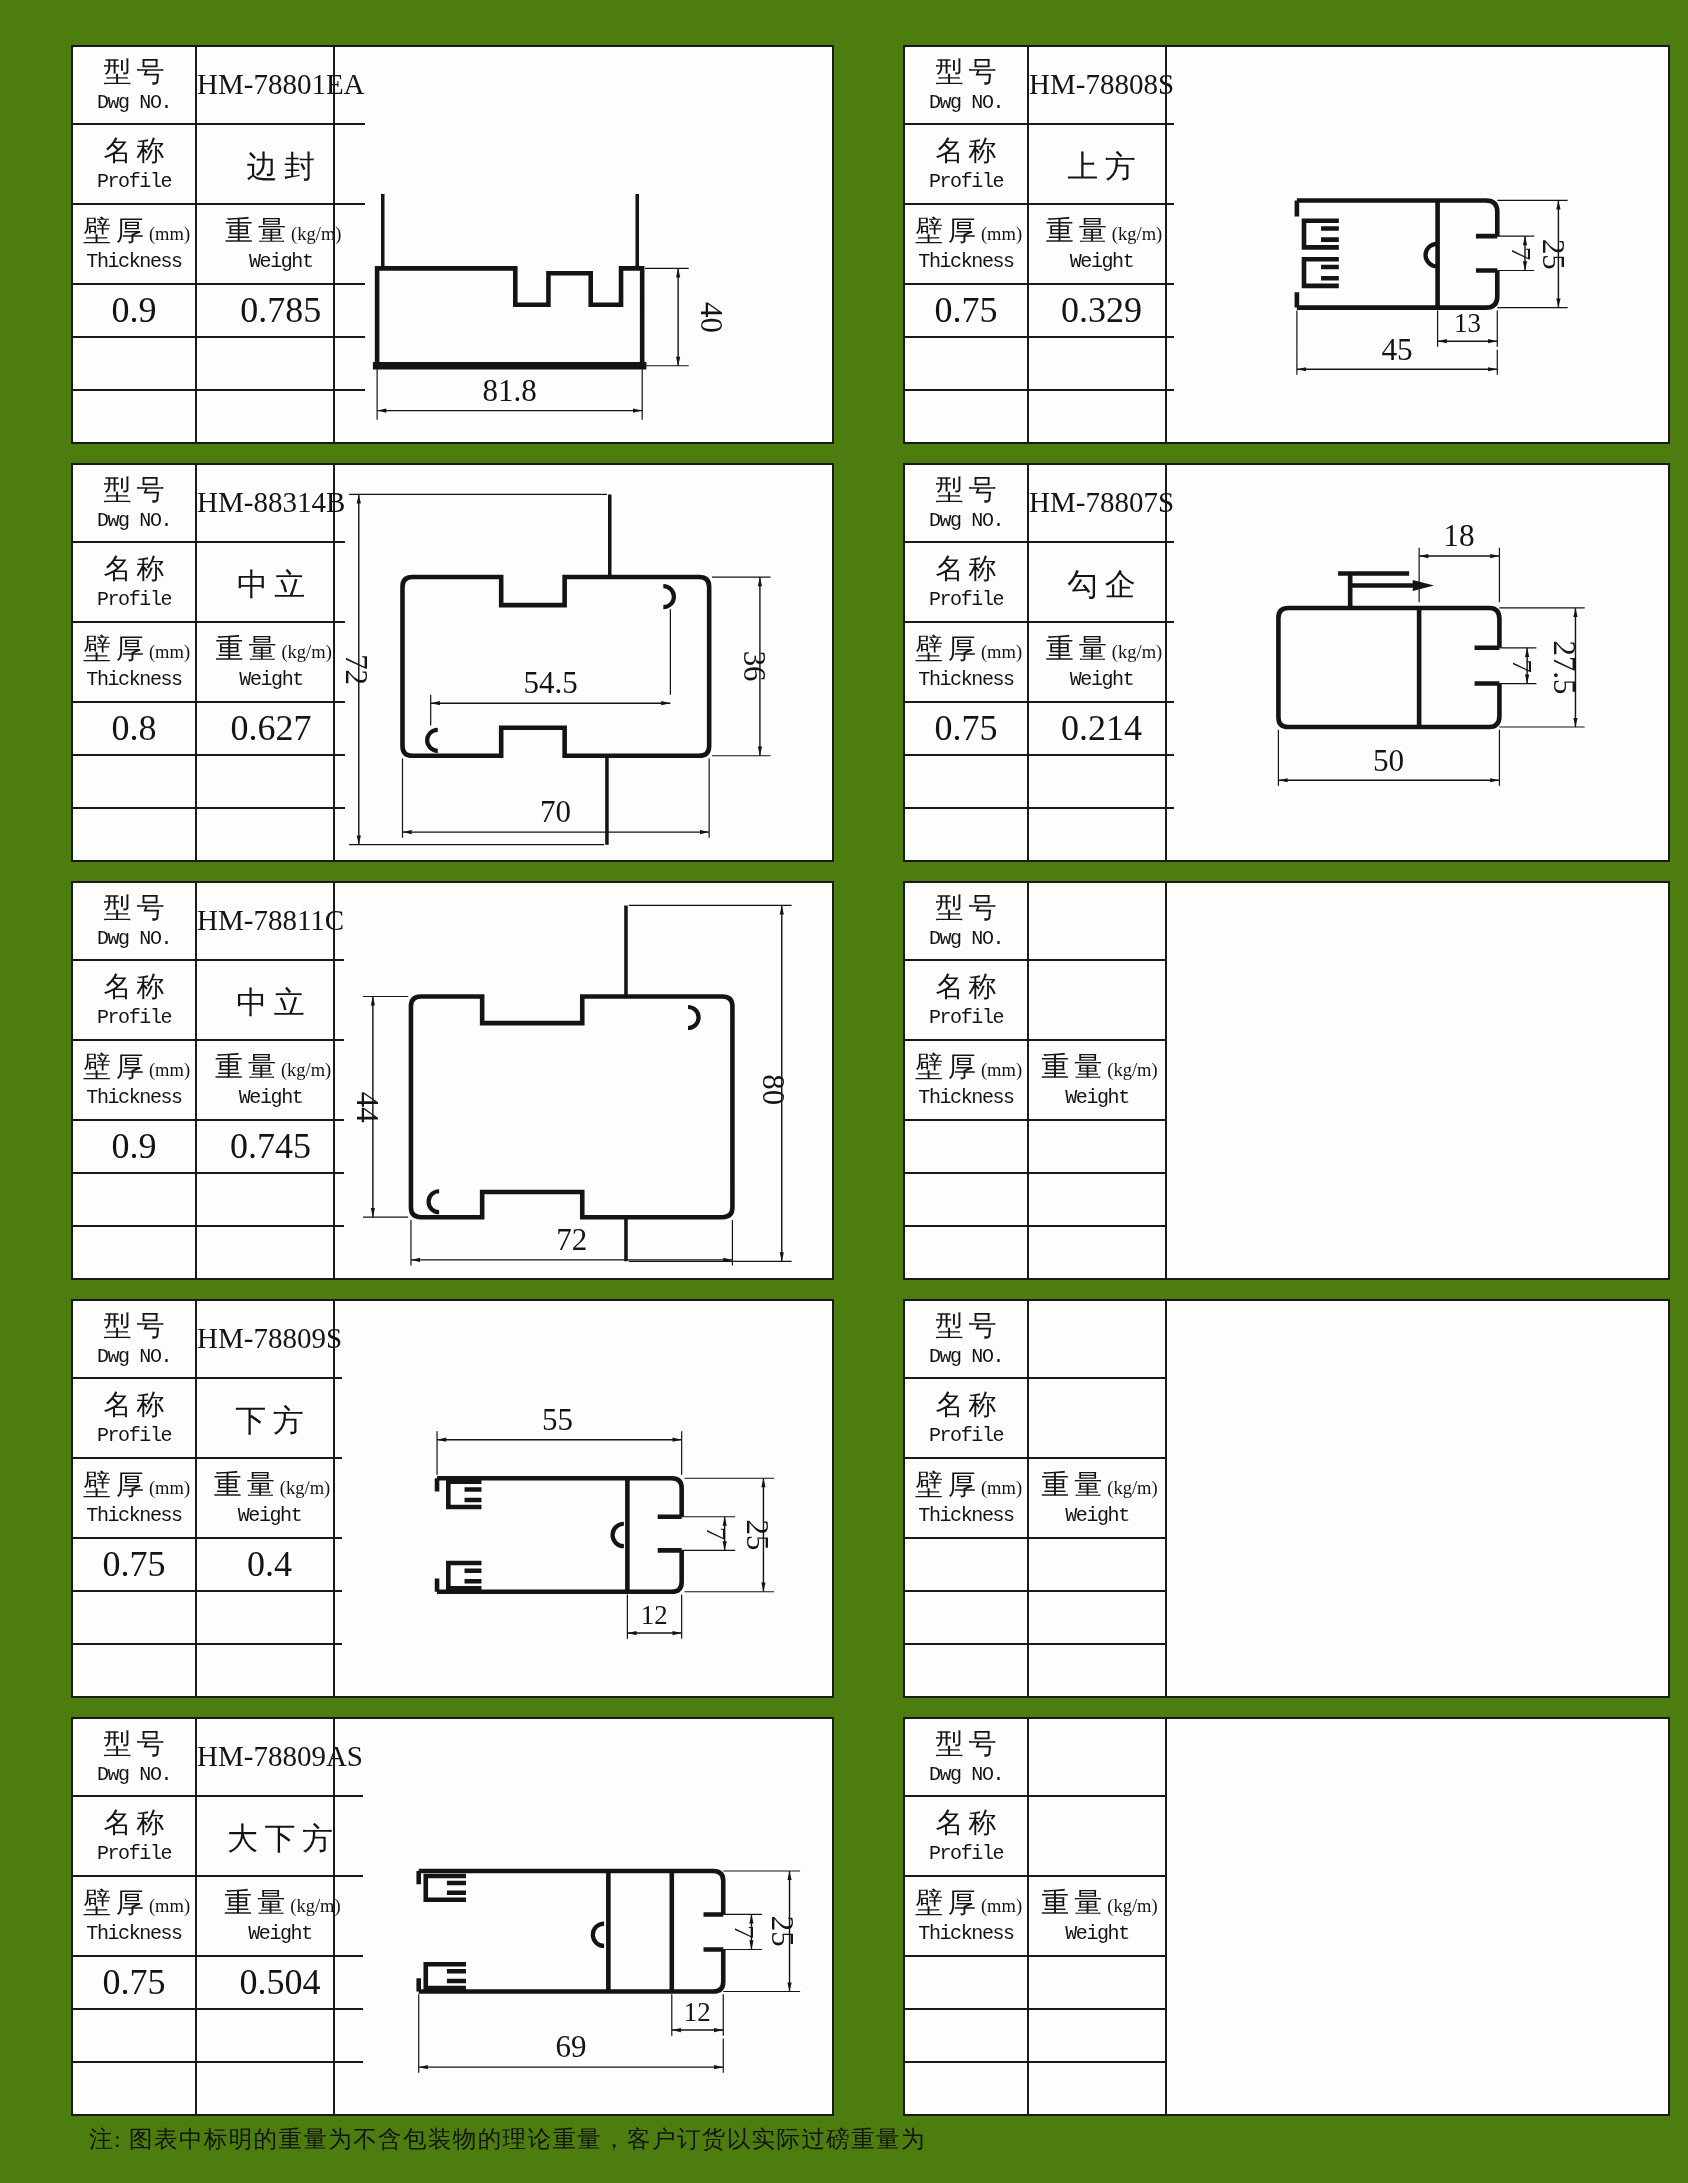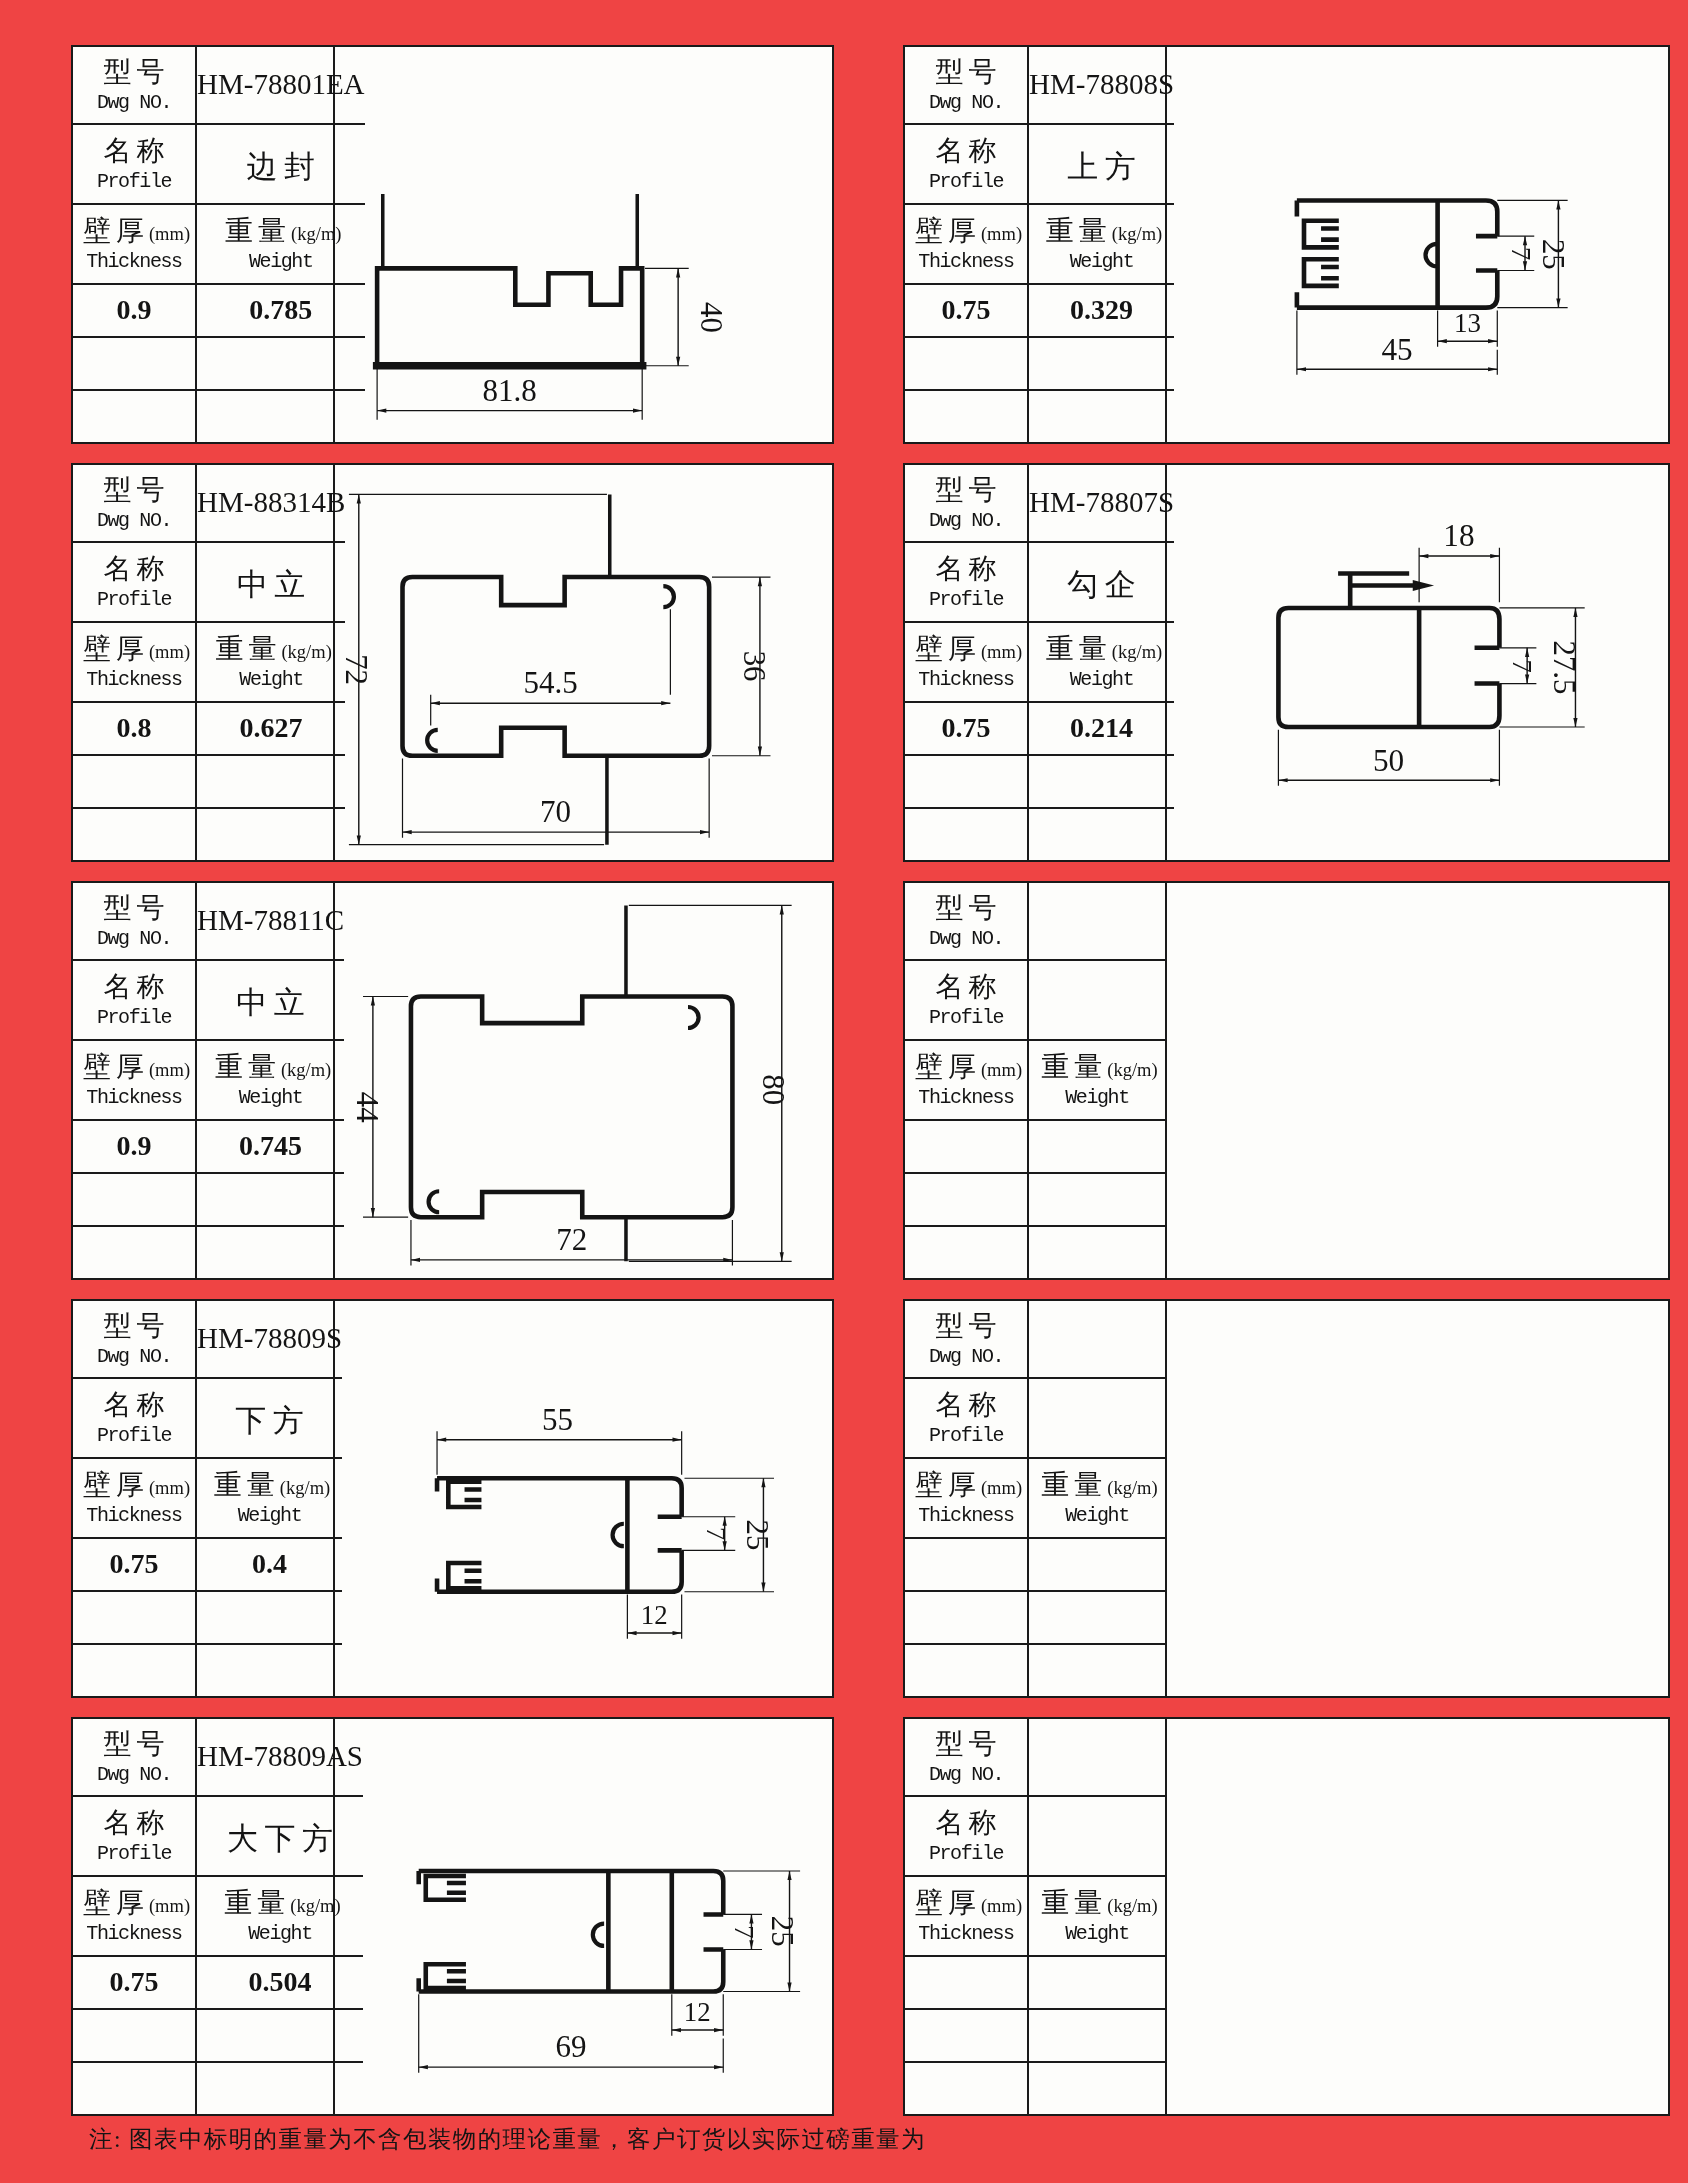--- a/index.html
+++ b/index.html
@@ -1,32 +1,32 @@
 <!DOCTYPE html>
 <html style="font-size:11.4px"><head>
 <meta charset="utf-8">
 <style>
   html,body{margin:0;padding:0;background:#9a9a9a;}
-  .page{position:relative;width:1688px;height:2183px;background:#ef4444;
+  .page{position:relative;width:1688px;height:2183px;background:#4d7c0f;
         font-family:"Liberation Serif","DejaVu Serif",serif;color:#141414;overflow:hidden;}
   .block{position:absolute;height:399px;border:2.1px solid #1a1a1a;box-sizing:border-box;background:#fdfdfb;}
   .block.lcol{left:71px;width:763px;}
   .block.rcol{left:903px;width:767px;}
   .r1{top:45px}.r2{top:463px}.r3{top:881px}.r4{top:1299px}.r5{top:1717px}
   .spec{position:absolute;left:0;top:0;width:262px;height:100%;display:grid;
         grid-template-columns:124px 1fr;grid-template-rows:78px 80px 80px 53px 53px auto;
         border-right:2.1px solid #1a1a1a;box-sizing:border-box;}
   .cell{display:flex;flex-direction:column;align-items:center;justify-content:center;
         box-sizing:border-box;line-height:1.08;overflow:visible;text-align:center;}
   .cell.c1{border-right:2.1px solid #1a1a1a;}
   .cell.bb{border-bottom:2.1px solid #1a1a1a;}
   .cn{font-size:28px;letter-spacing:5px;text-indent:5px;white-space:nowrap;}
   .cn .unit{font-size:18.5px;letter-spacing:0;}
   .en{font-size:20px;font-family:"Liberation Mono",monospace;letter-spacing:-1.4px;margin-top:5px;white-space:nowrap;}
-  .val{font-size:28px;font-weight:bold;}
+  .val{font-size:36px;}
   .dwgval{font-size:29px;white-space:nowrap;}
   .profval{font-size:31px;letter-spacing:6.4px;text-indent:6.4px;white-space:nowrap;margin-top:6px;}
   .draw{position:absolute;left:259px;top:0;}
   .prof{stroke:#141414;stroke-width:6.5;fill:none;stroke-linejoin:miter;stroke-linecap:butt;}
   .thin{stroke:#141414;stroke-width:5;fill:none;}
   .thick{stroke:#141414;stroke-width:11;fill:none;}
   .hook{stroke:#141414;stroke-width:6.5;fill:none;}
   .clip{stroke:#141414;stroke-width:6;fill:none;}
   .ext{stroke:#141414;stroke-width:1.7;fill:none;}
   .dim{stroke:#141414;stroke-width:2;fill:none;marker-start:url(#arr);marker-end:url(#arr);}

